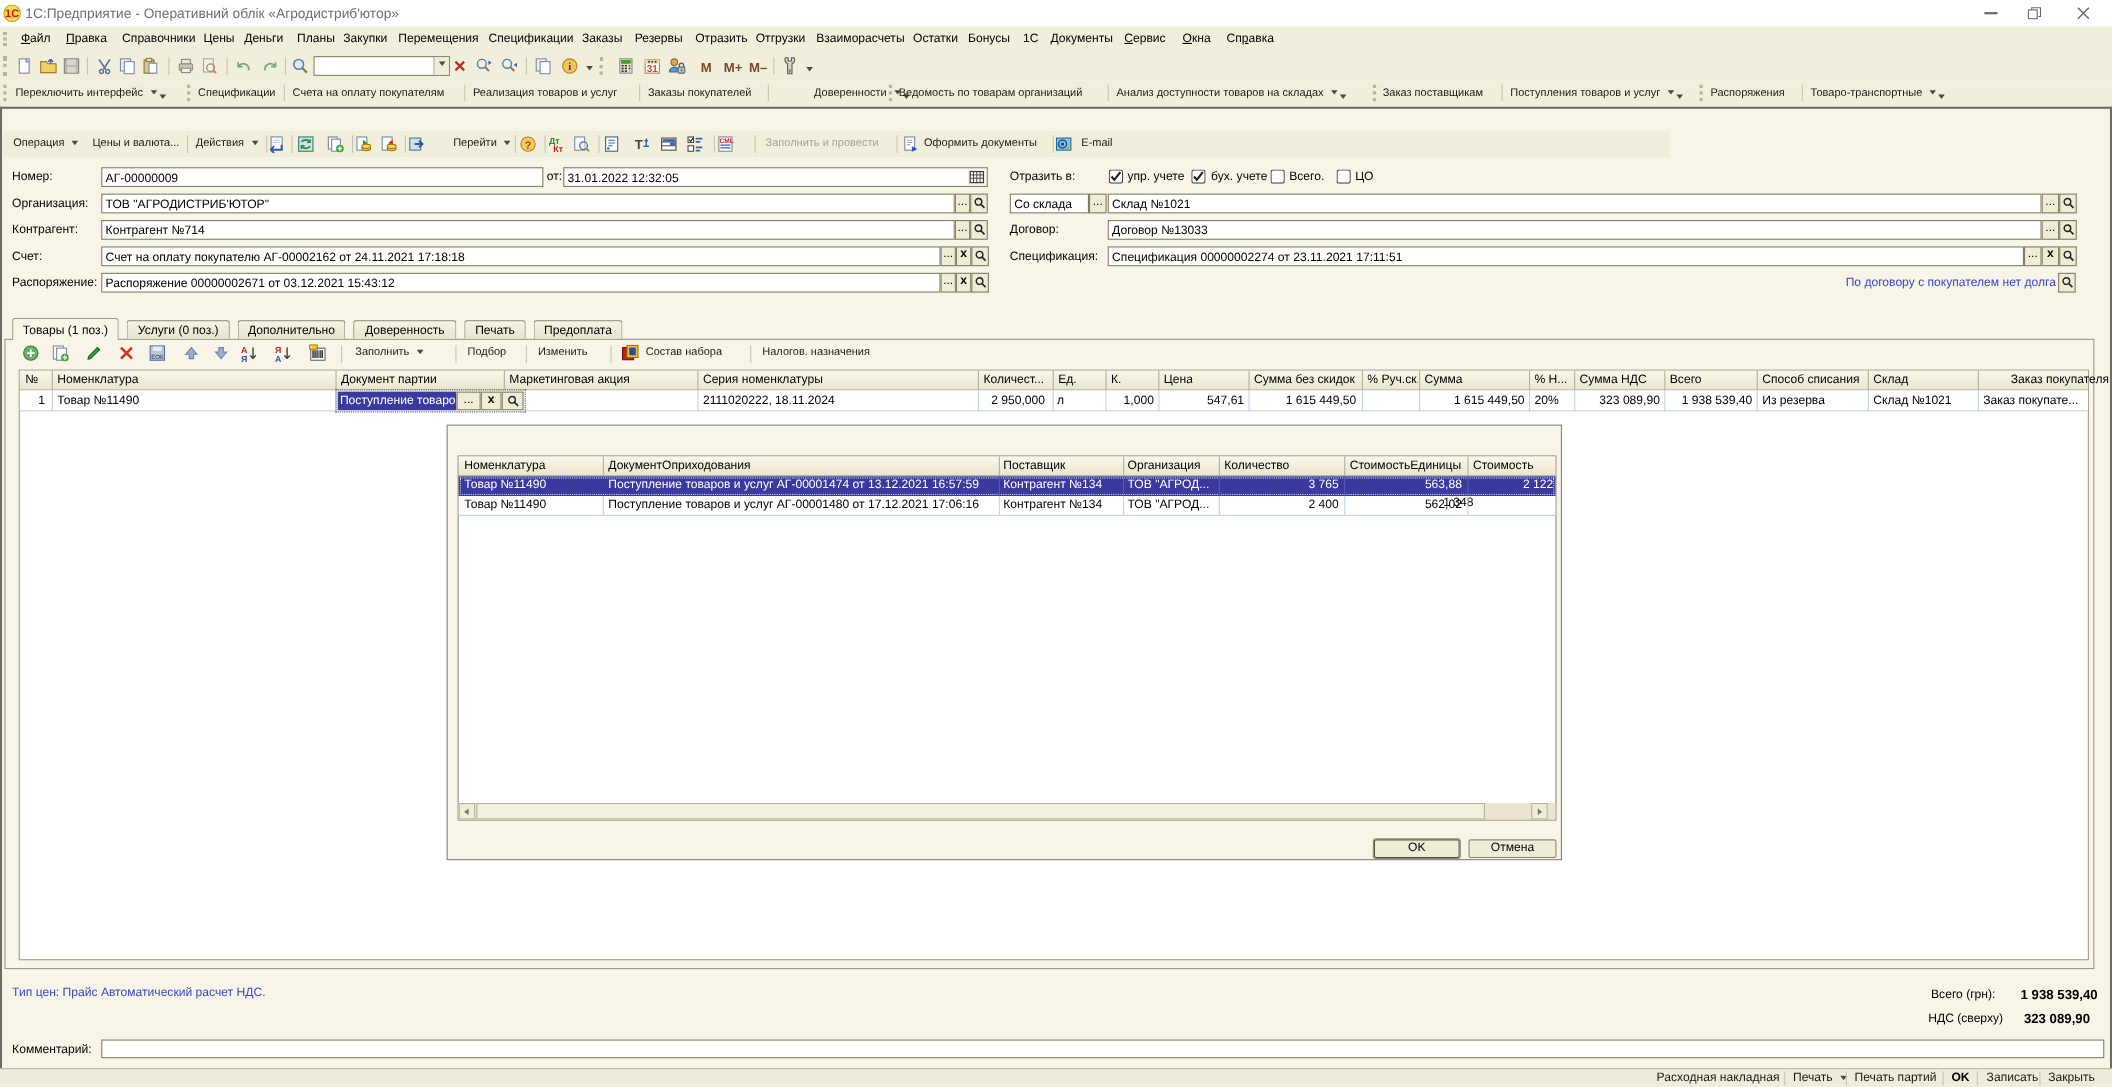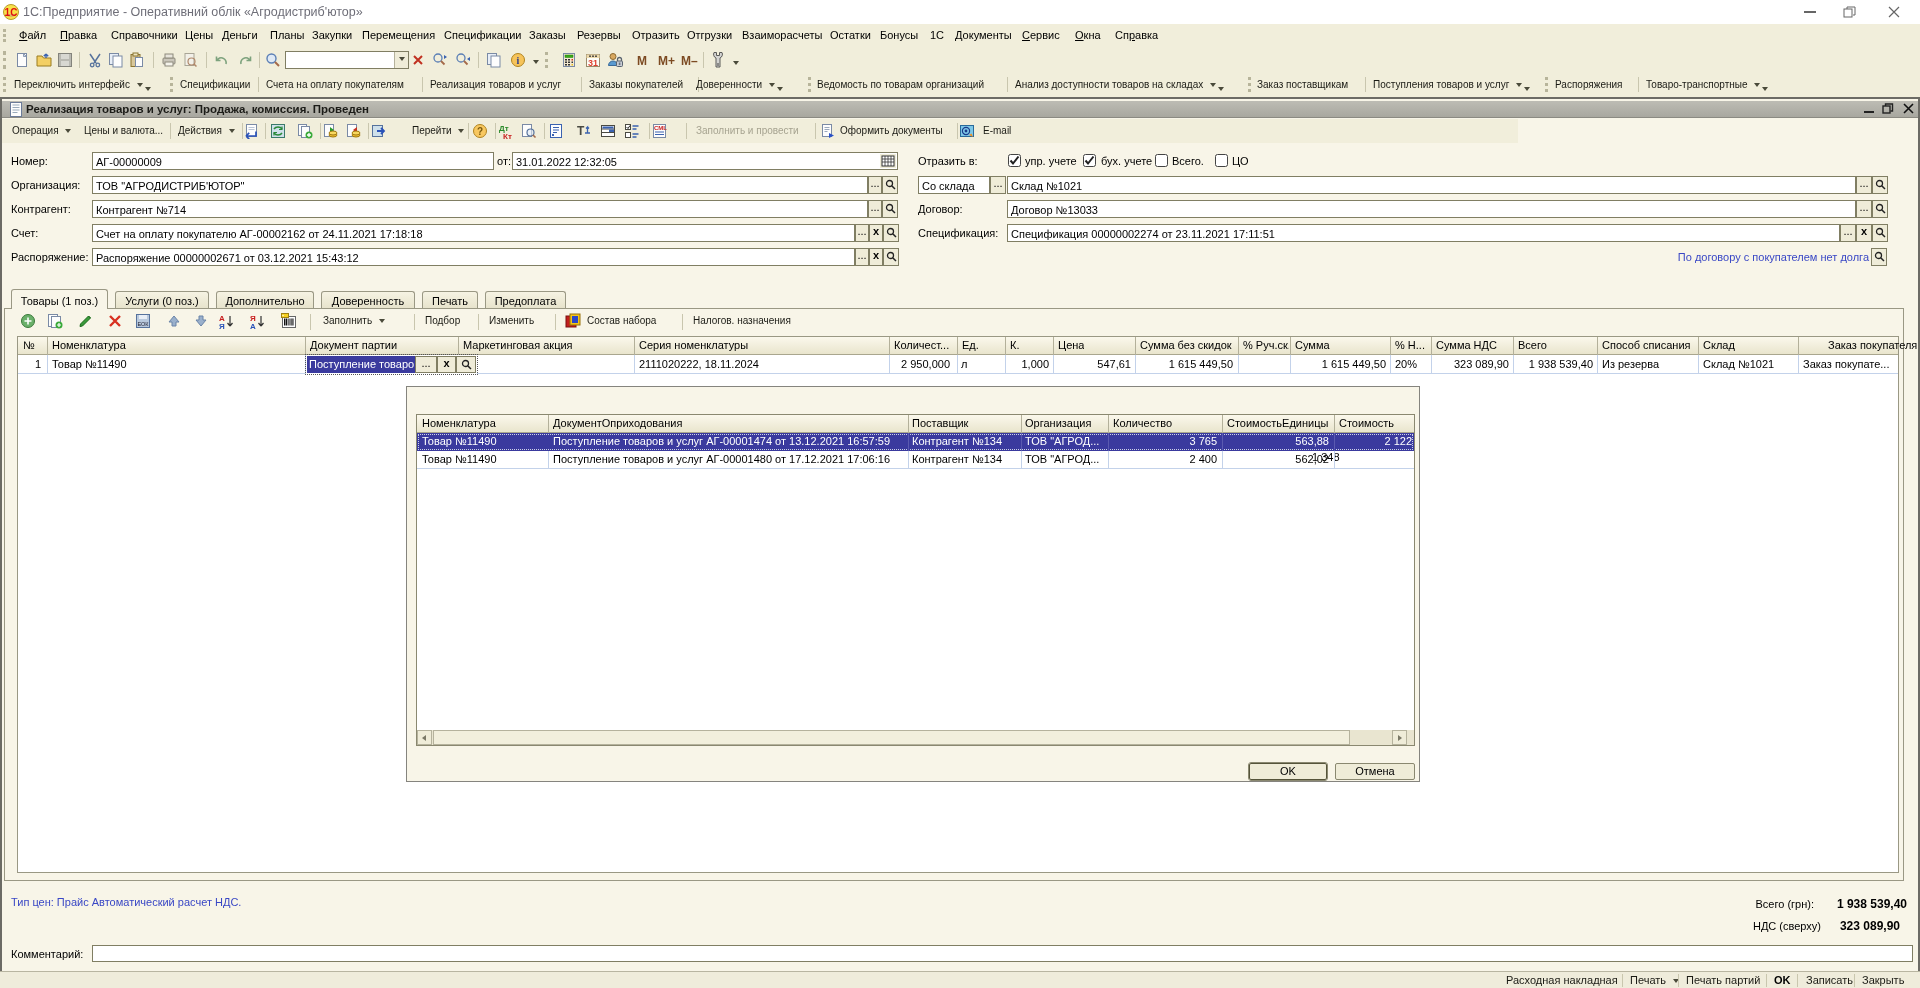--- a/index.html
+++ b/index.html
@@ -198,56 +198,41 @@
   <span class="tbtn" style="left:14px">Переключить интерфейс <span class="arrow"></span><span class="arrow" style="margin-left:2px;position:relative;top:4px"></span></span>
   <div class="handle" style="left:170px;top:4px;height:15px"></div>
   <span class="tbtn" style="left:180px">Спецификации</span>
   <div class="sep1" style="left:258px;top:4px;height:15px"></div>
   <span class="tbtn" style="left:266px">Счета на оплату покупателям</span>
   <div class="sep1" style="left:422px;top:4px;height:15px"></div>
   <span class="tbtn" style="left:430px">Реализация товаров и услуг</span>
   <div class="sep1" style="left:581px;top:4px;height:15px"></div>
   <span class="tbtn" style="left:589px">Заказы покупателей</span>
   <div class="sep1" style="left:698px;top:4px;height:15px"></div>
-  <span class="tbtn" style="left:696px">Доверенности <span class="arrow"></span><span class="arrow" style="margin-left:2px;position:relative;top:4px"></span></span>
+  <span class="tbtn" style="left:740px">Доверенности <span class="arrow"></span><span class="arrow" style="margin-left:2px;position:relative;top:4px"></span></span>
   <div class="handle" style="left:808px;top:4px;height:15px"></div>
   <span class="tbtn" style="left:817px">Ведомость по товарам организаций</span>
   <div class="sep1" style="left:1007px;top:4px;height:15px"></div>
   <span class="tbtn" style="left:1015px">Анализ доступности товаров на складах <span class="arrow"></span><span class="arrow" style="margin-left:2px;position:relative;top:4px"></span></span>
   <div class="handle" style="left:1248px;top:4px;height:15px"></div>
   <span class="tbtn" style="left:1257px">Заказ поставщикам</span>
   <div class="sep1" style="left:1365px;top:4px;height:15px"></div>
   <span class="tbtn" style="left:1373px">Поступления товаров и услуг <span class="arrow"></span><span class="arrow" style="margin-left:2px;position:relative;top:4px"></span></span>
   <div class="handle" style="left:1545px;top:4px;height:15px"></div>
   <span class="tbtn" style="left:1555px">Распоряжения</span>
   <div class="sep1" style="left:1638px;top:4px;height:15px"></div>
   <span class="tbtn" style="left:1646px">Товаро-транспортные <span class="arrow"></span><span class="arrow" style="margin-left:2px;position:relative;top:4px"></span></span>
 </div>
 
 <div class="a" style="left:0;top:97px;width:1920px;height:2px;background:#6c6b65"></div>
 <div class="a" style="left:0;top:99px;width:2px;height:872px;background:#6c6b65"></div>
 <div class="a" style="left:1918px;top:99px;width:2px;height:872px;background:#6c6b65"></div>
 
 <div class="a" id="docwin" style="left:2px;top:99px;width:1916px;height:872px;background:var(--form)">
   
-  <div class="a" id="doctitle" style="left:0;top:2px;width:1916px;height:17px;background:linear-gradient(#bdbcb4,#a8a79f);border-bottom:1px solid #8b8a82">
-    <svg class="a" style="left:7px;top:1px" width="14" height="15" viewBox="0 0 14 15">
-      <rect x="1.5" y="0.5" width="11" height="14" fill="#fdfdfd" stroke="#6b7b99"></rect>
-      <path d="M3.5 3h7 M3.5 5.5h7 M3.5 8h7 M3.5 10.5h5" stroke="#9ab" stroke-width="1"></path>
-    </svg>
-    <div class="a" style="left:24px;top:2px;font-weight:bold;font-size:11.5px;color:#1c1c18">Реализация товаров и услуг: Продажа, комиссия. Проведен</div>
-    <div class="a" style="left:1862px;top:10px;width:10px;height:2px;background:#222"></div>
-    <svg class="a" style="left:1880px;top:2px" width="13" height="12" viewBox="0 0 13 12">
-      <rect x="1" y="3" width="7" height="7" fill="none" stroke="#222" stroke-width="1.4"></rect>
-      <path d="M3.5 3 v-2 h7 v7 h-2" fill="none" stroke="#222" stroke-width="1.4"></path>
-    </svg>
-    <svg class="a" style="left:1901px;top:2px" width="11" height="11" viewBox="0 0 11 11">
-      <path d="M1 1 L10 10 M10 1 L1 10" stroke="#111" stroke-width="1.6"></path>
-    </svg>
-  </div>
   
   <div class="a" id="docbar" style="left:0;top:20px;width:1516px;height:24px;background:var(--chrome)">
     <span class="tbtn" style="left:10px">Операция <span class="arrow"></span></span>
     <span class="tbtn" style="left:82px">Цены и валюта...</span>
     <div class="sep1" style="left:168px;top:4px;height:16px"></div>
     <span class="tbtn" style="left:176px">Действия <span class="arrow"></span></span>
     <div class="sep1" style="left:240px;top:4px;height:16px"></div>
     <svg class="a" style="left:240px;top:4px" width="16" height="16" viewBox="0 0 16 16">
         <rect x="4.5" y="1.5" width="10" height="12" fill="#fdfdfd" stroke="#7a8aa5"></rect>
         <path d="M6.5 4.5h6 M6.5 6.5h6" stroke="#b8c4d6" stroke-width="1"></path>

